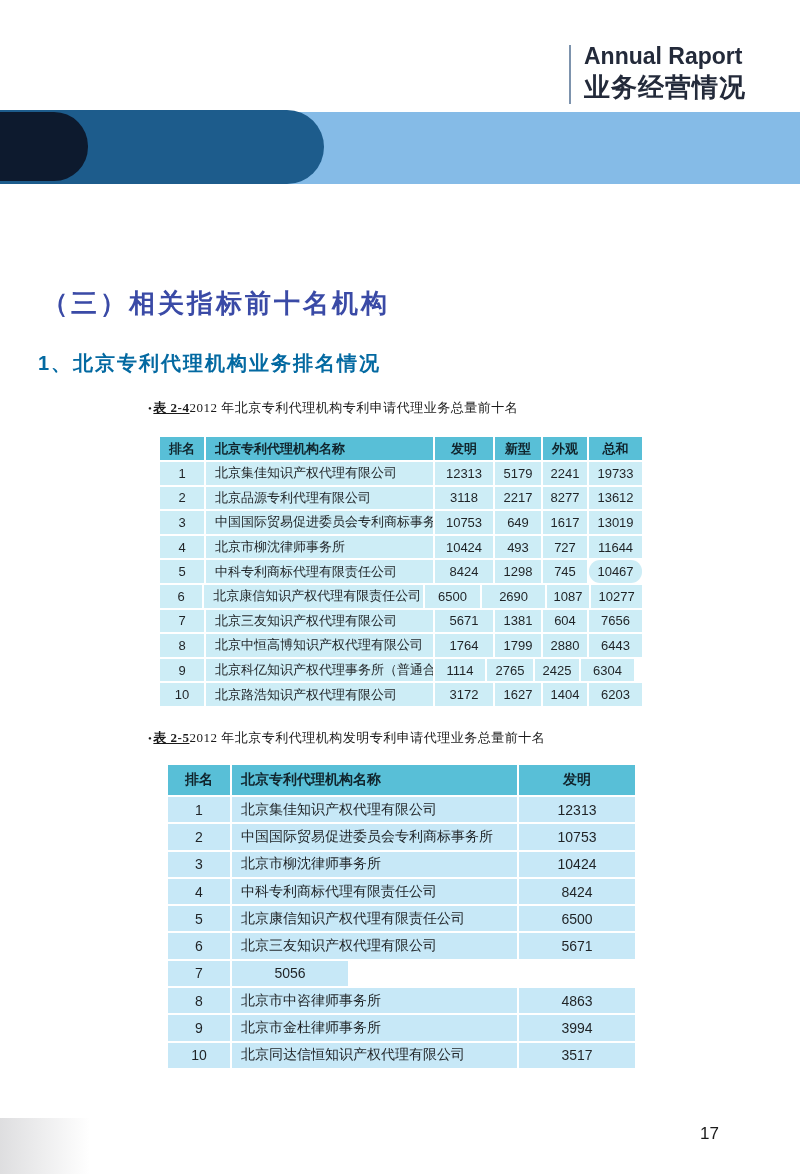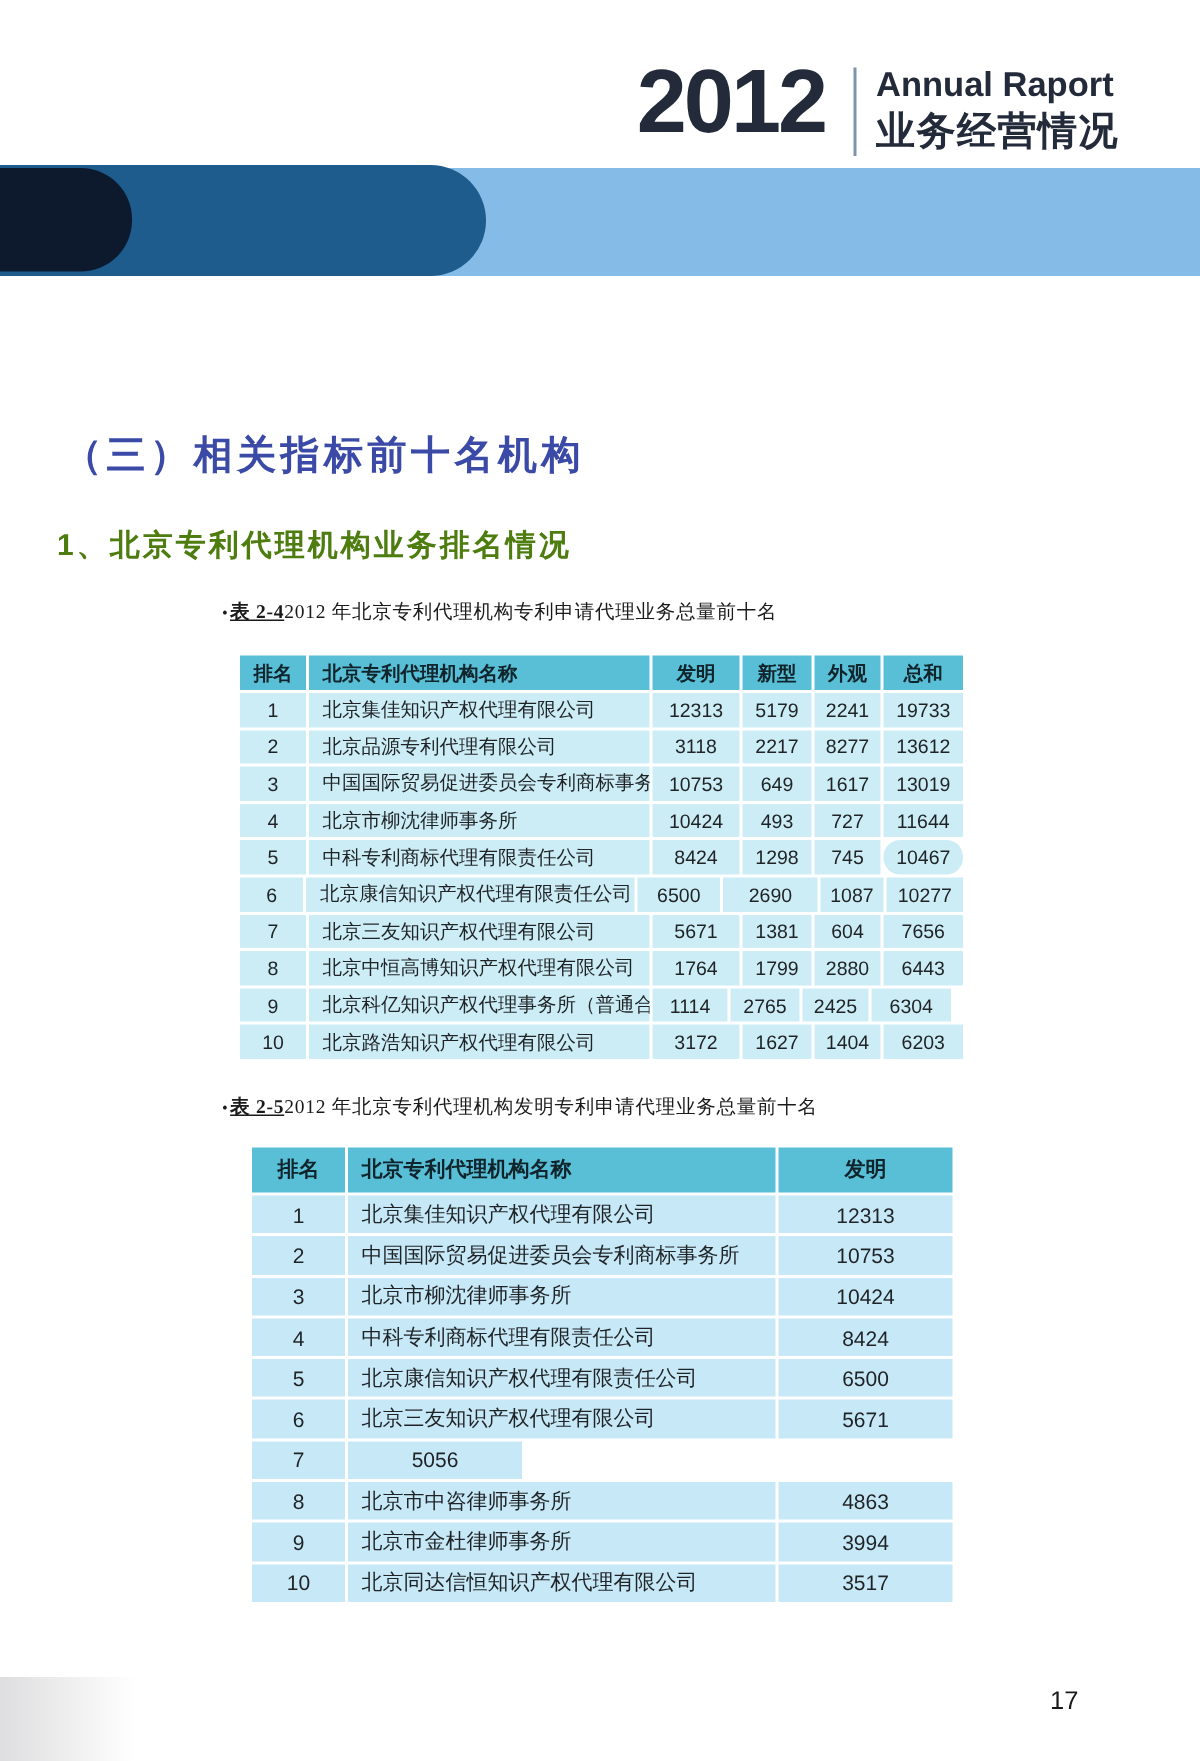--- a/index.html
+++ b/index.html
@@ -77,21 +77,21 @@
     font-weight: bold;
     letter-spacing: 3px;
     color: var(--title_blue);
   }
   .subsection-title {
     position: absolute;
     left: 38px; top: 350px;
     font-size: 20px;
     font-weight: bold;
     letter-spacing: 2px;
-    color: #4d7c0f;
+    color: #0369a1;
   }
 
   
   .caption {
     position: absolute;
     left: 148px;
     font-size: 13px;
     font-family: "Liberation Serif", "DejaVu Serif", serif;
     color: #1a1a1a;
     letter-spacing: 0.5px;
@@ -136,21 +136,20 @@
     left: 0; top: 1118px;
     width: 90px; height: 56px;
     background: linear-gradient(to right, rgba(160,160,165,0.35), rgba(160,160,165,0));
   }
 </style>
 </head>
 <body>
 
 <div id="page">
 
-  <div class="year">2012</div>
   <div class="header-divider"></div>
   <div class="subtitle-en">Annual Raport</div>
   <div class="subtitle-zh">业务经营情况</div>
 
   <div class="band"></div>
   <div class="pill-medium"></div>
   <div class="pill-dark"></div>
 
   <div class="section-title">（三）相关指标前十名机构</div>
   <div class="subsection-title">1、北京专利代理机构业务排名情况</div>

